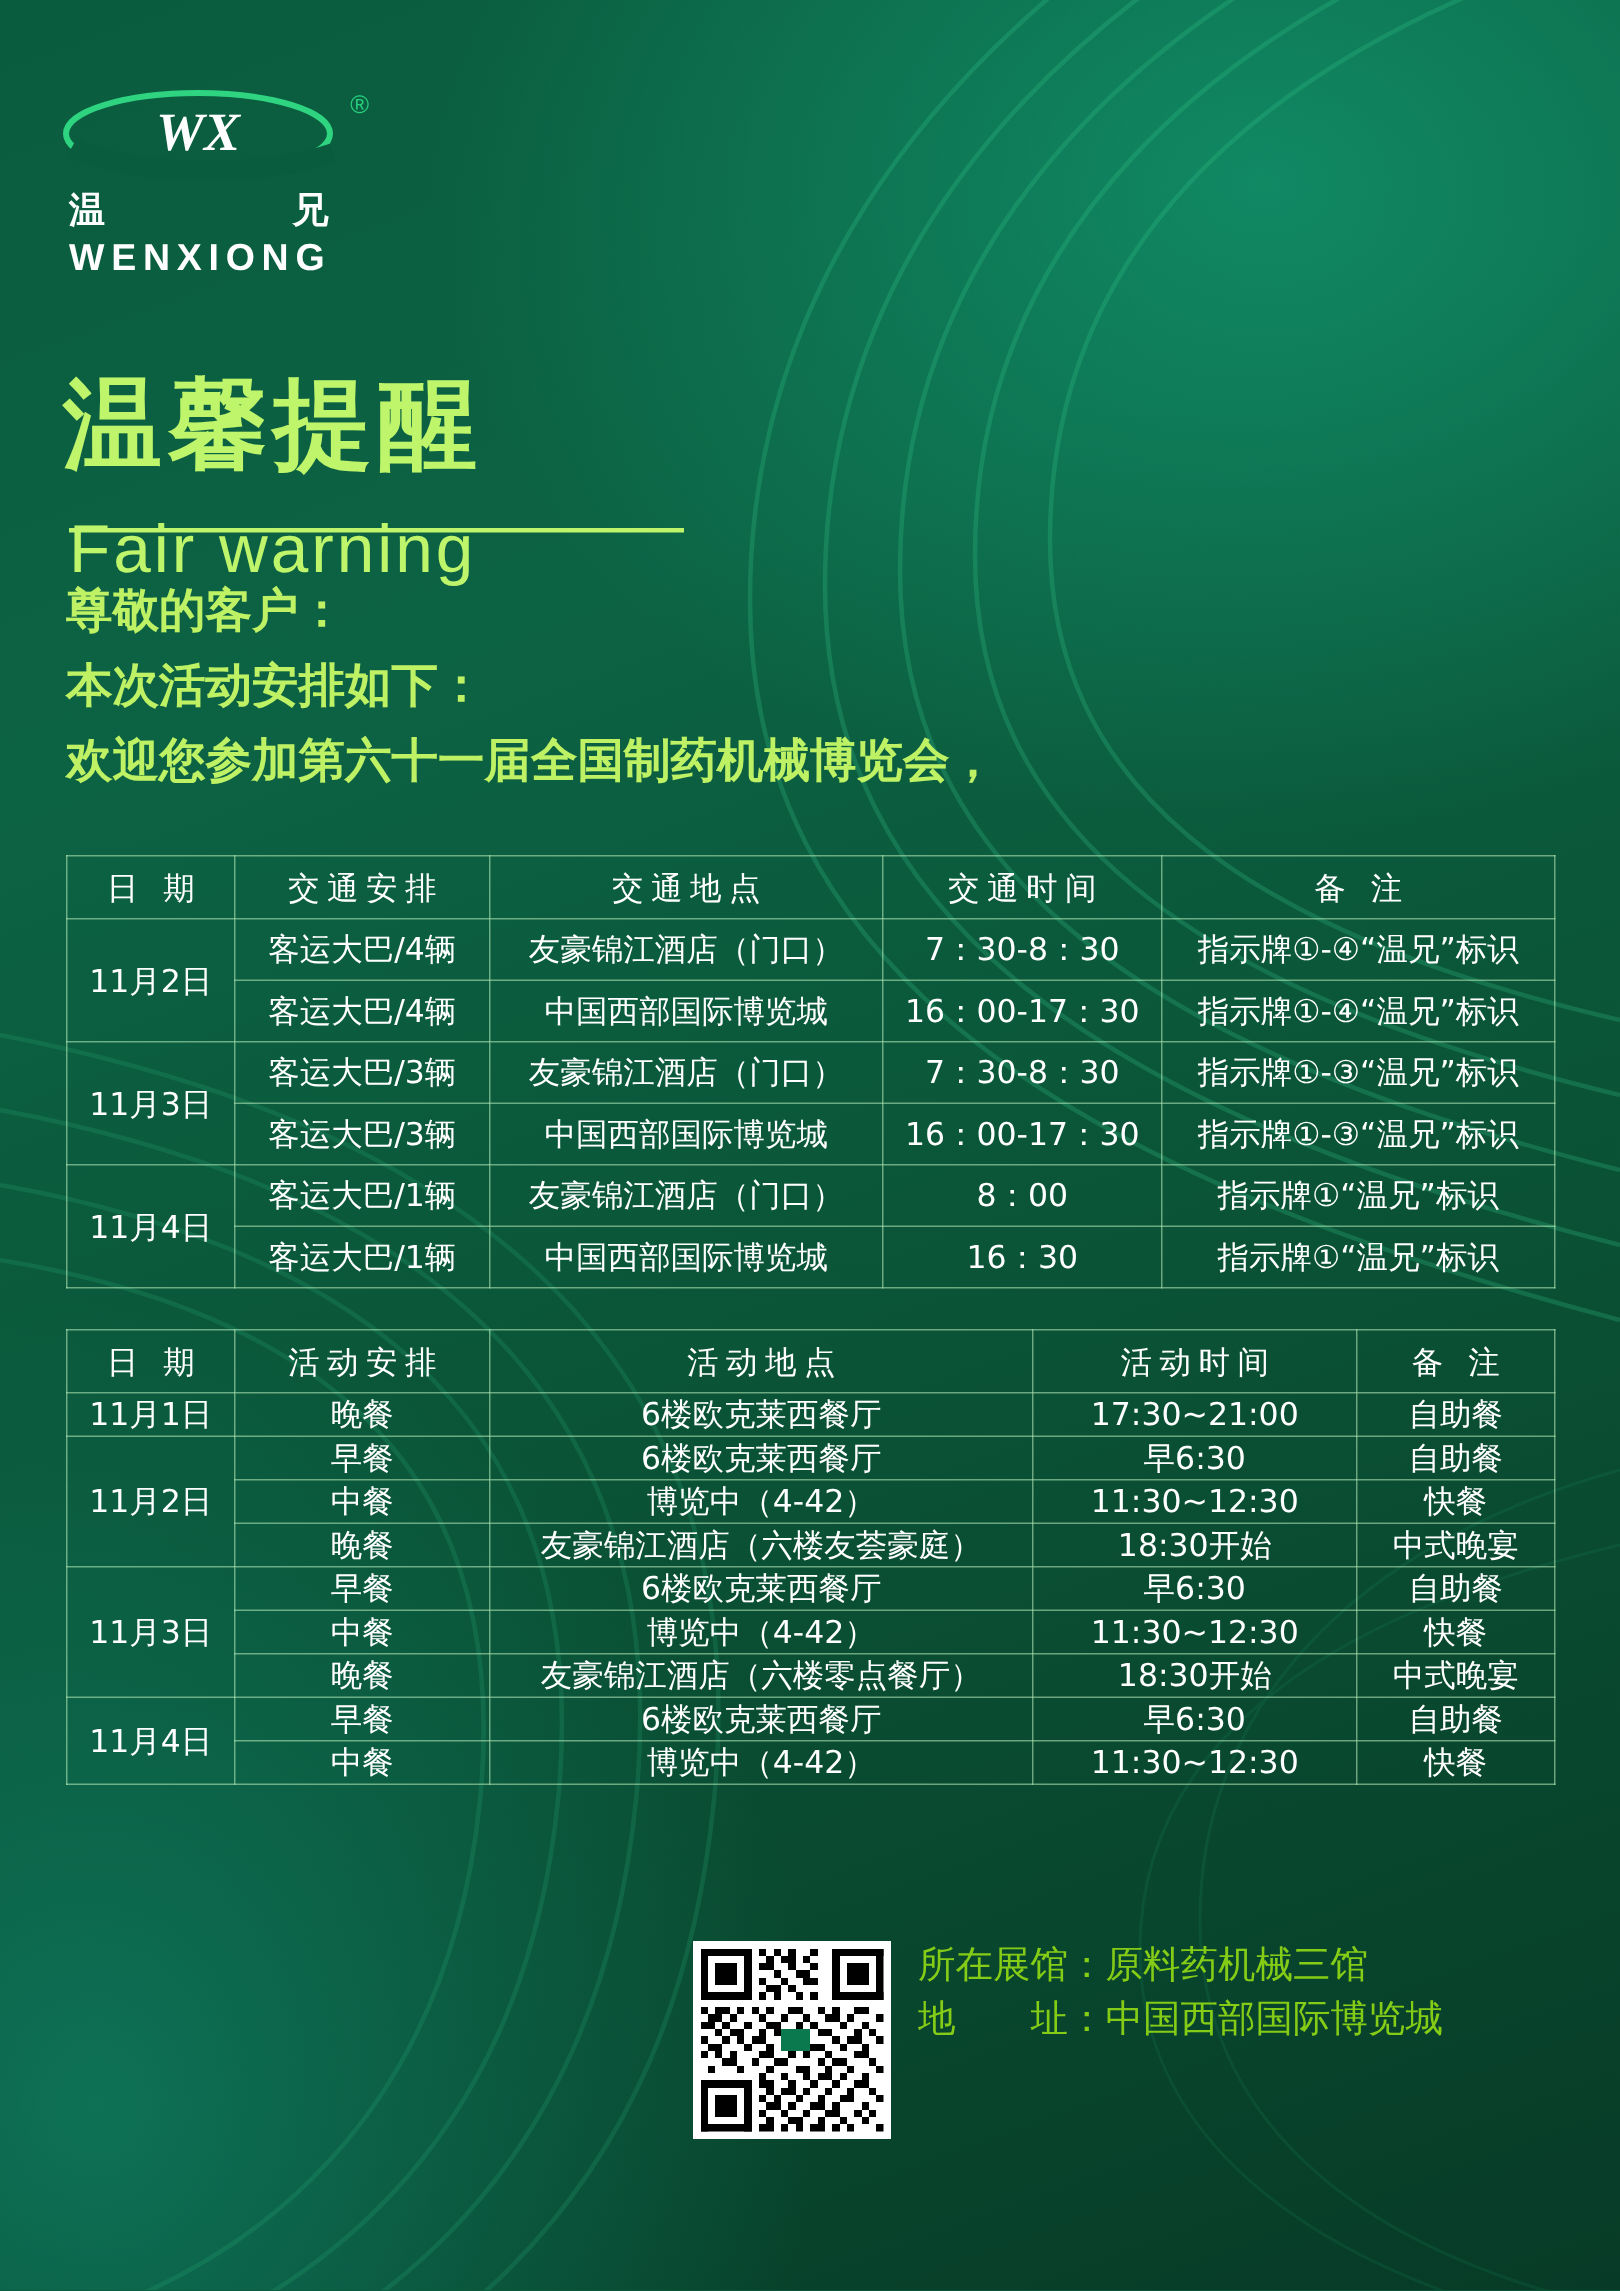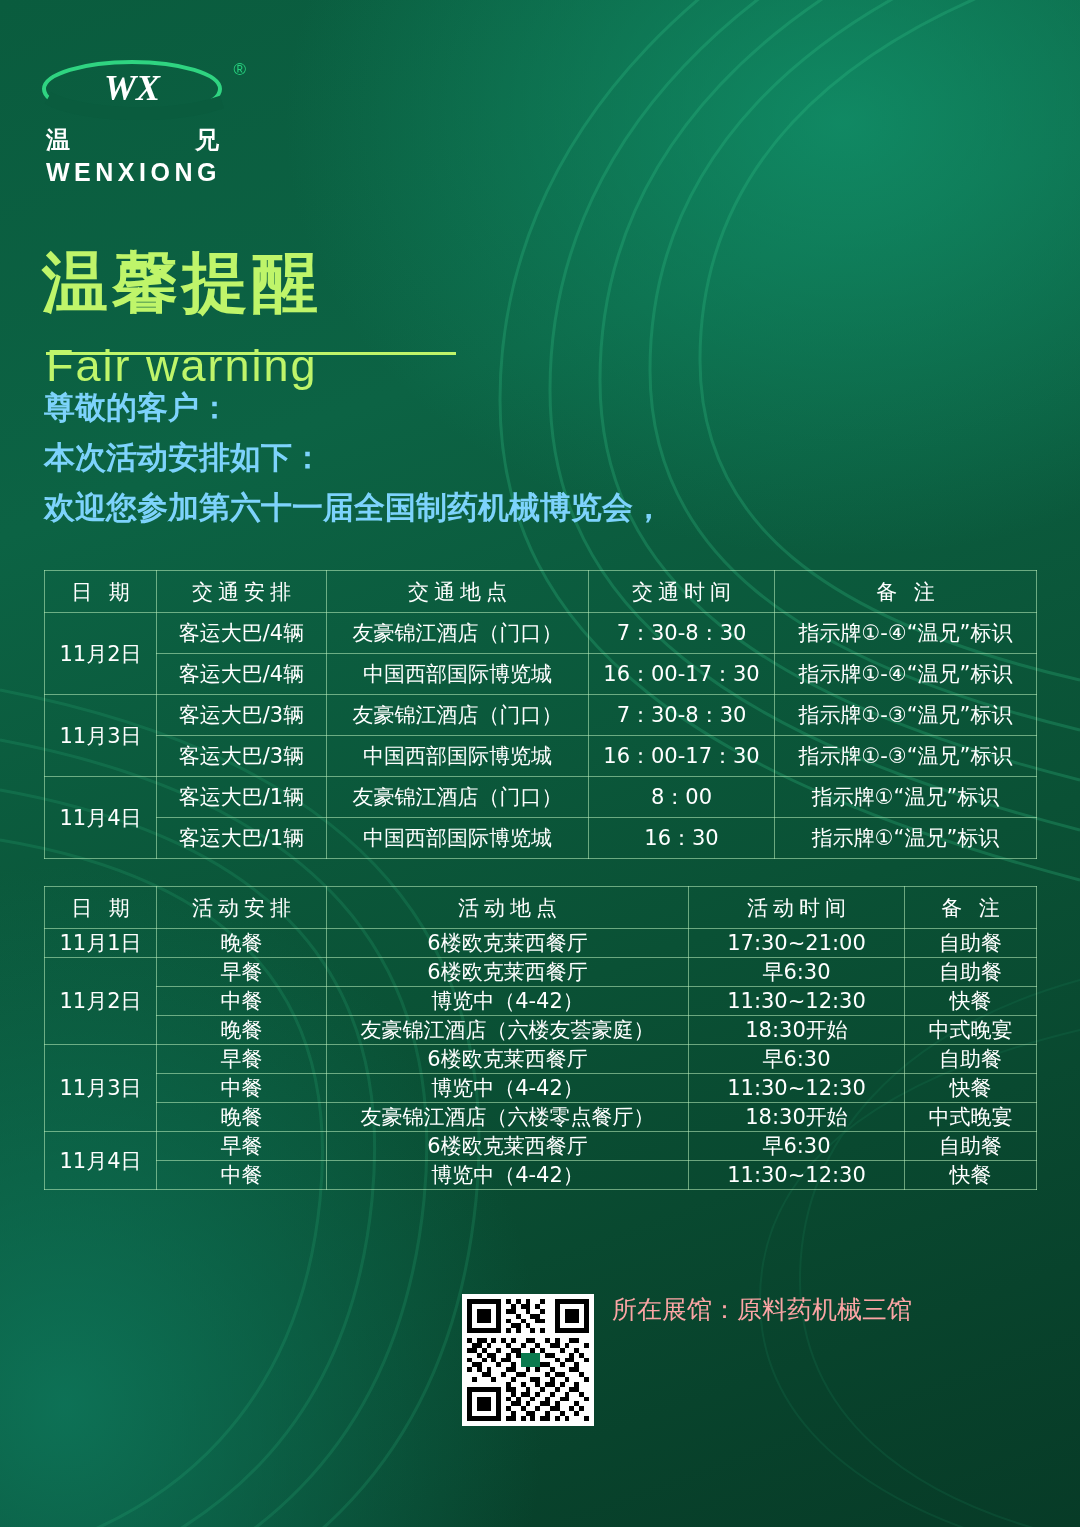--- a/index.html
+++ b/index.html
@@ -101,21 +101,21 @@
   }
 
   
   .salute {
     position: absolute;
     left: 44px;
     top: 382px;
     width: 960px;
     font-size: 31px;
     line-height: 1.62;
-    color: #7dd3fc;
+    color: #bef264;
     font-weight: 700;
     font-family: "DejaVu Sans", sans-serif;
   }
 
   
   .tbl {
     position: absolute;
     border-collapse: collapse;
     table-layout: fixed;
     font-family: "DejaVu Sans", sans-serif;
@@ -163,21 +163,21 @@
     padding: 5px;
   }
   .qr svg { display:block; width:100%; height:100%; }
 
   .footer-info {
     position: absolute;
     left: 612px;
     top: 1292px;
     font-size: 25px;
     line-height: 1.45;
-    color: #fca5a5;
+    color: #84cc16;
     font-family: "DejaVu Sans", sans-serif;
   }
   .footer-info .row { white-space: nowrap; }
   .footer-info .lbl { letter-spacing: 0px; }
 </style>
 </head>
 <body>
 
 <div class="bg"></div>
 <div class="bg-arcs">
@@ -527,13 +527,16 @@
     <g fill="#0a7a4e">
       <rect x="11" y="11" width="4" height="3"></rect>
     </g>
   </svg>
 </div>
 
 <div class="footer-info">
   <div class="row">
     <span class="lbl">所在展馆：</span><span>原料药机械三馆</span>
   </div>
+  <div class="row">
+    <span class="lbl">地　　址：</span><span>中国西部国际博览城</span>
+  </div>
 </div>
 
 </body></html>

